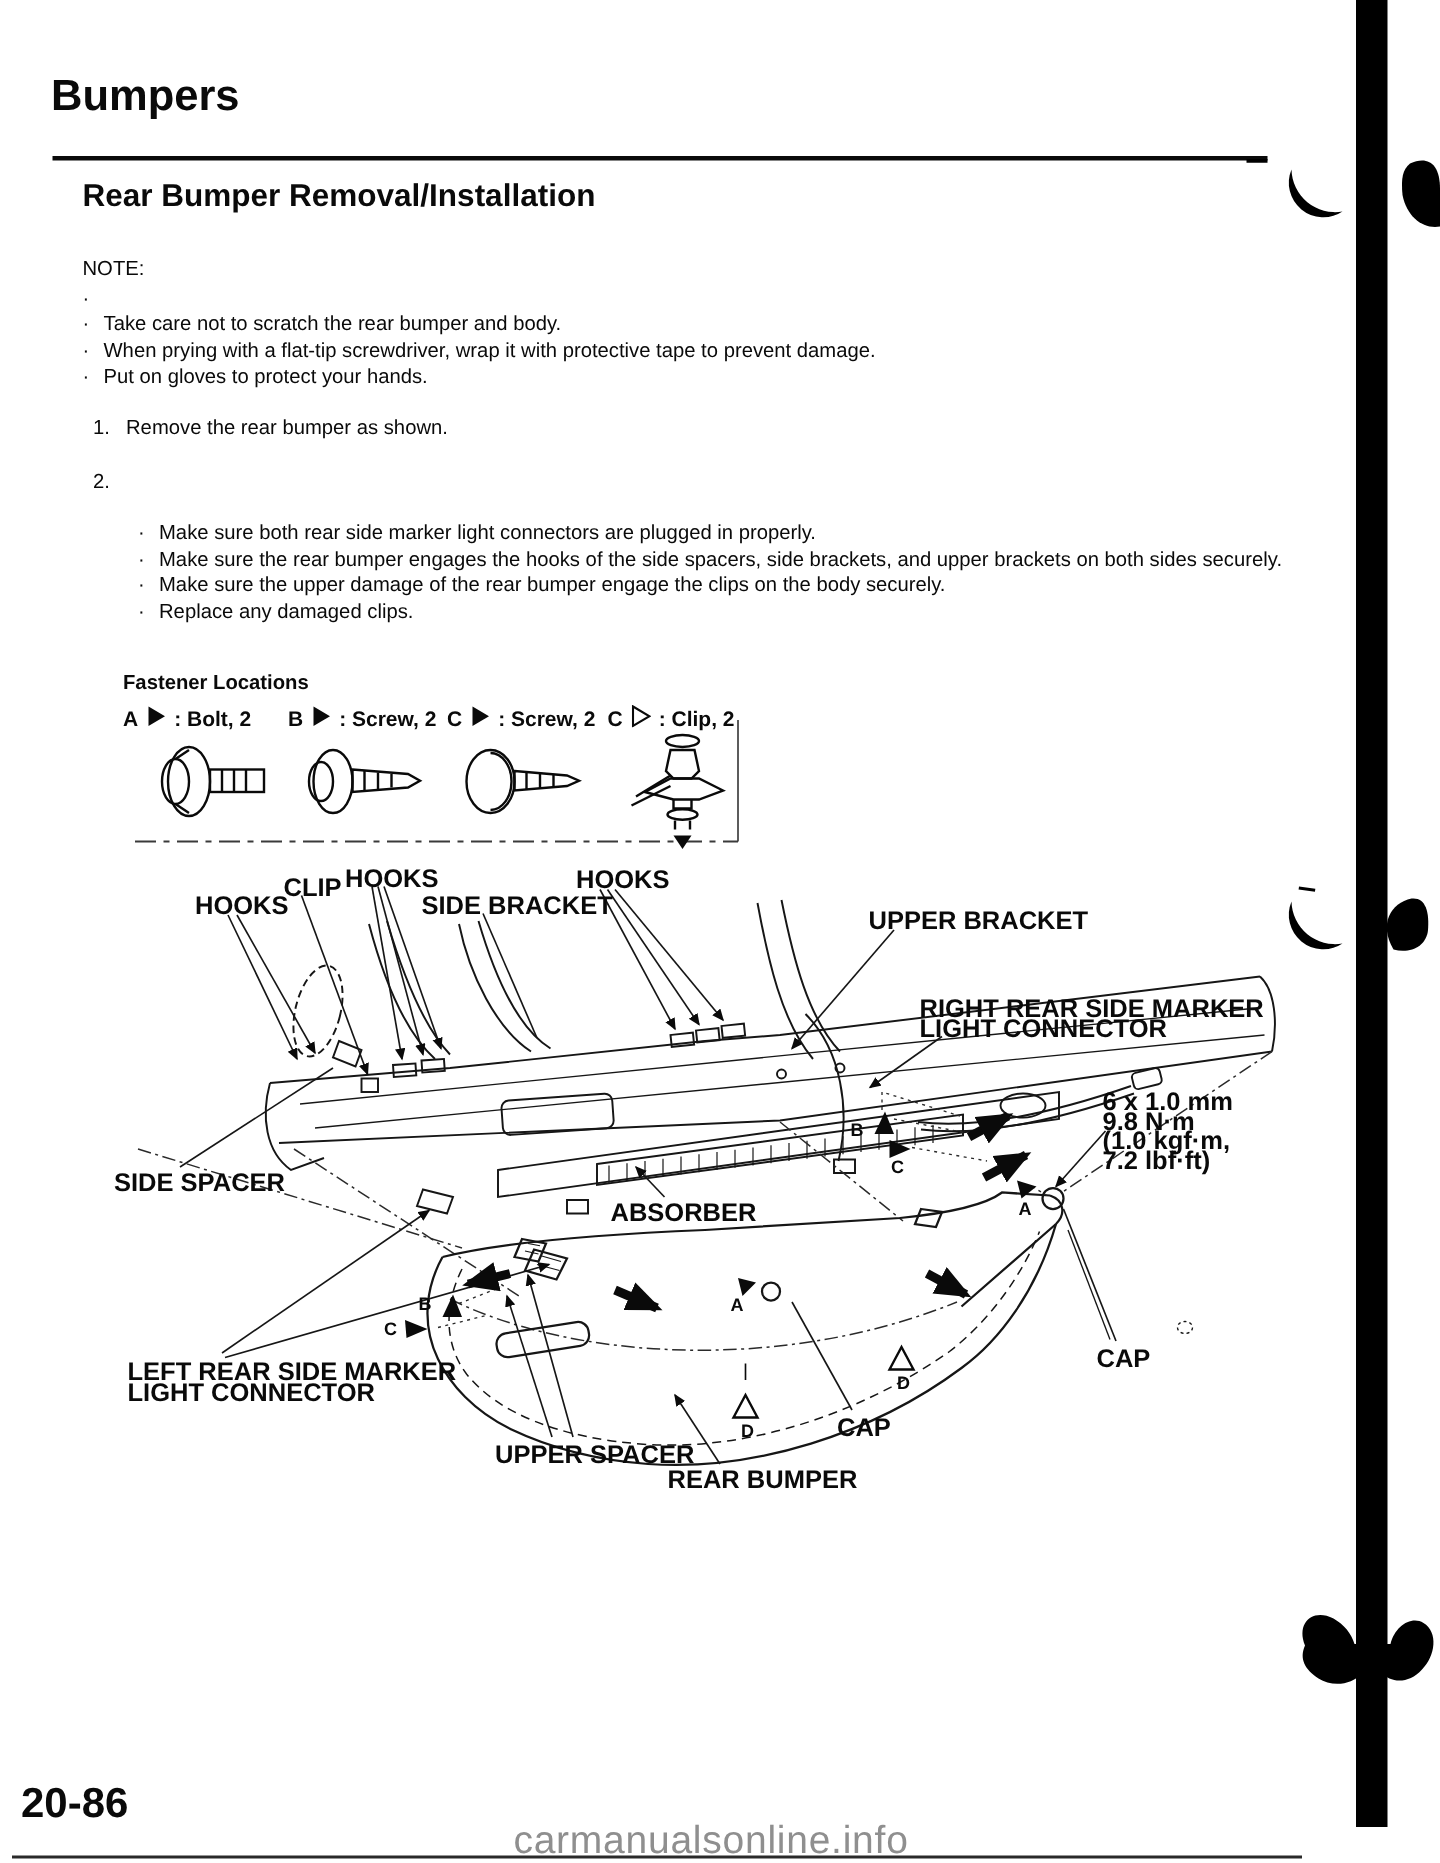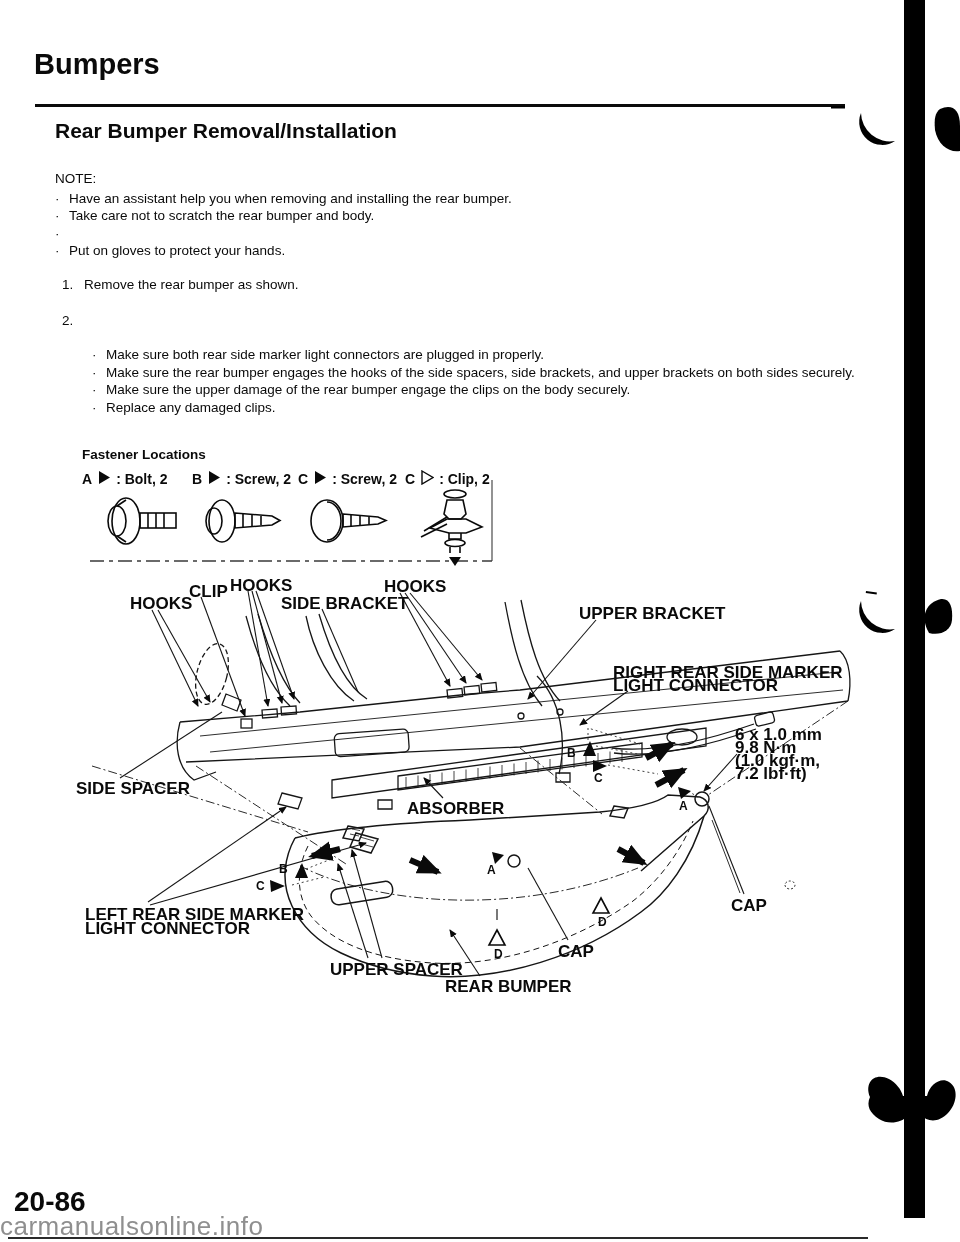--- a/index.html
+++ b/index.html
@@ -25,43 +25,43 @@
   .sub-bullets{left:92px;top:346px;width:768px;}
   .legend-heading{left:82px;top:447px;font-size:13.5px;font-weight:bold;}
   .legend-row{left:82px;top:470px;width:460px;display:flex;font-size:14px;font-weight:bold;}
   .legend-item{display:flex;align-items:center;white-space:nowrap;}
   .legend-item .tri{margin:0 5px 0 6px;display:inline-block;}
   .li-a{width:110px;}.li-b{width:106px;}.li-c{width:107px;}
   .diagram-label{position:absolute;font-size:17px;font-weight:bold;white-space:nowrap;z-index:2;}
   .marker-letter{position:absolute;font-size:12px;font-weight:bold;z-index:2;}
   svg.art{position:absolute;left:0;top:0;z-index:1;}
   .page-number{left:14px;top:1186px;font-size:28px;font-weight:bold;z-index:4;}
-  .watermark{left:0;top:1211px;width:948px;text-align:left;font-size:26px;color:#8f8f8f;z-index:5;letter-spacing:0.5px;}
+  .watermark{left:0;top:1211px;width:948px;text-align:center;font-size:26px;color:#8f8f8f;z-index:5;letter-spacing:0.5px;}
   .bottom-rule{left:8px;top:1237px;width:860px;height:2px;background:#2a2a2a;z-index:1;}
 </style>
 </head>
 <body>
 
 <div class="abs section-title">Bumpers</div>
 <div class="abs header-rule"></div>
 <div class="abs page-heading">Rear Bumper Removal/Installation</div>
 
 <div class="abs note-block body-text">
   <div class="note-label">NOTE:</div>
   <ul class="plain">
     <li>
         <span class="blt">·</span>
-        <span>Have an assistant help you when removing and installing the rear bumper.</span>
       </li>
     <li>
         <span class="blt">·</span>
         <span>Take care not to scratch the rear bumper and body.</span>
       </li>
     <li>
         <span class="blt">·</span>
+        <span>When prying with a flat-tip screwdriver, wrap it with protective tape to prevent damage.</span>
       </li>
     <li>
         <span class="blt">·</span>
         <span>Put on gloves to protect your hands.</span>
       </li>
   </ul>
 </div>
 
 <div class="abs steps body-text">
   <div class="step">

